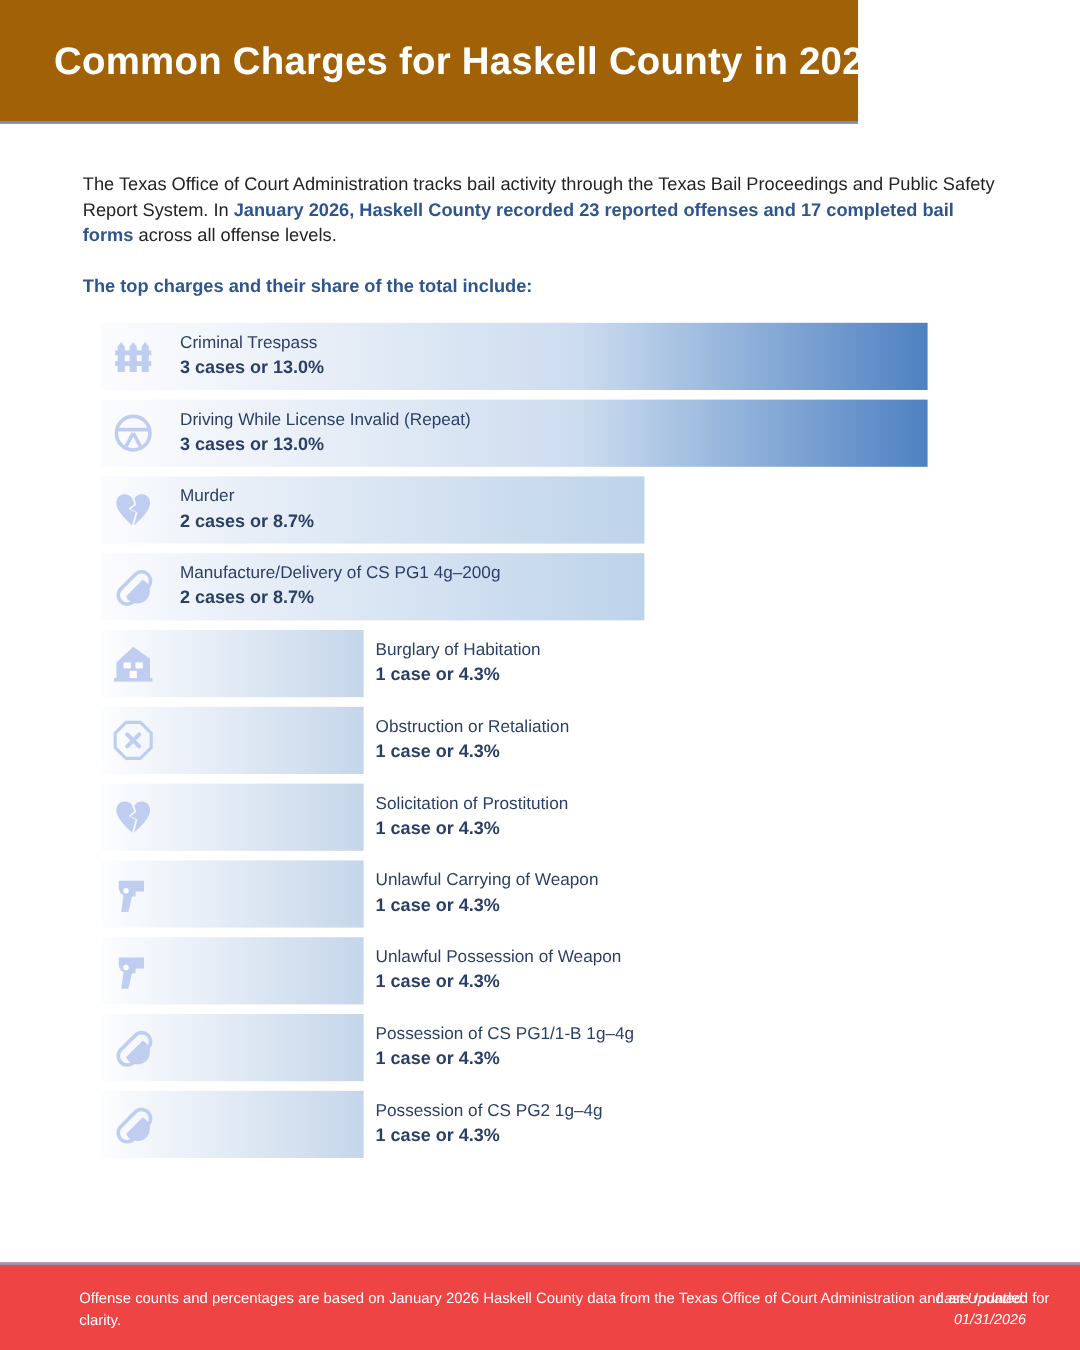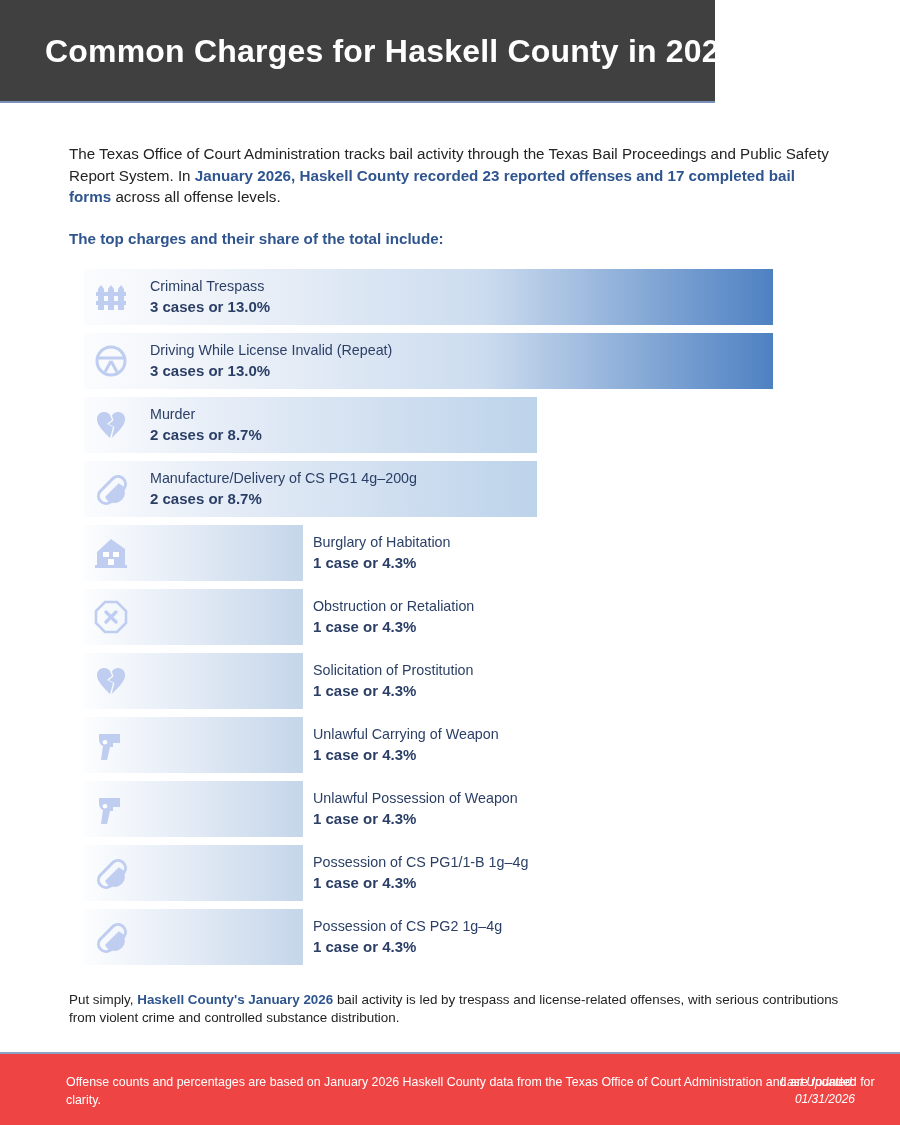--- a/index.html
+++ b/index.html
@@ -15,21 +15,21 @@
     position: relative;
     overflow: hidden;
   }
 
   
   .header {
     position: absolute;
     left: 0; top: 0;
     width: 715px;
     height: 103px;
-    background: #404040;
+    background: #a16207;
     border-bottom: 2px solid #7b90bb;
     box-sizing: border-box;
   }
   .header-title {
     position: absolute;
     left: 45px;
     top: 50%;
     transform: translateY(-50%);
     color: #ffffff;
     font-size: 32px;
@@ -344,21 +344,20 @@
             </g>
           </svg>
         </span>
         <div class="bar-labels" style="left: 229px;">
           <div class="bar-title">Possession of CS PG2 1g–4g</div>
           <div class="bar-stat">1 case or 4.3%</div>
         </div>
       </div>
     </div>
 
-  <p class="closing"><span>Put simply, </span><span class="hl">Haskell County's January 2026</span><span> bail activity is led by trespass and license-related offenses, with serious contributions from violent crime and controlled substance distribution.</span></p>
 
 </div>
 
 <div class="footer">
   <div class="footer-note">Offense counts and percentages are based on January 2026 Haskell County data from the Texas Office of Court Administration and are rounded for clarity.</div>
   <div class="footer-updated">
     <div>Last Updated:</div>
     <div>01/31/2026</div>
   </div>
 </div>

